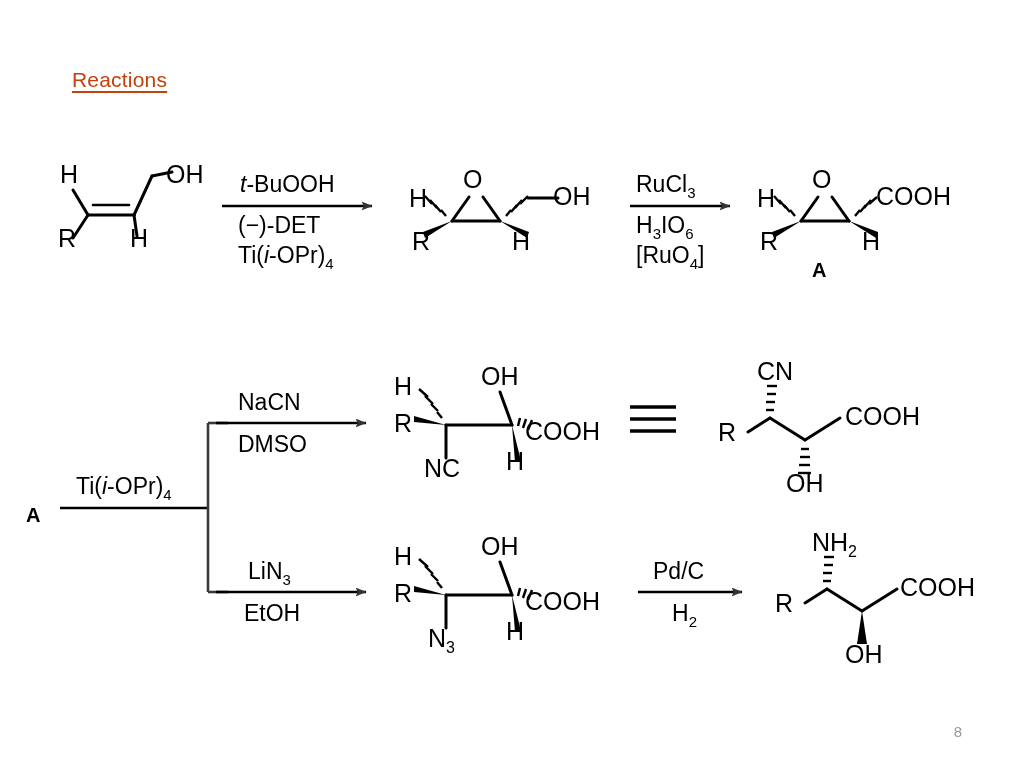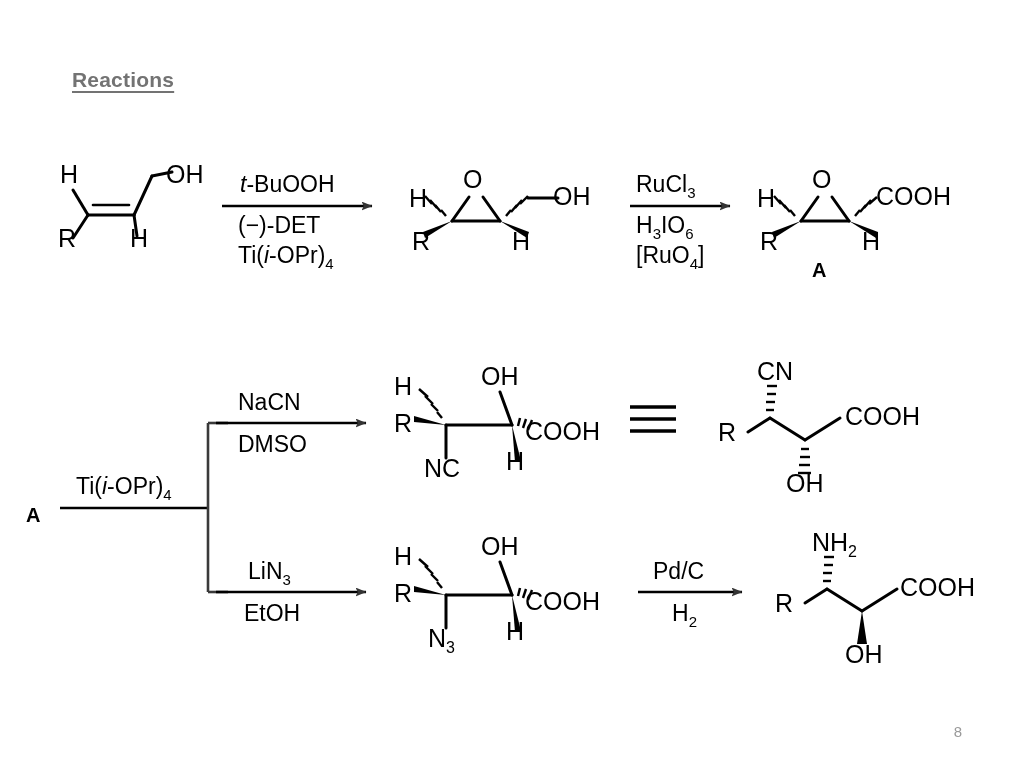--- a/index.html
+++ b/index.html
@@ -4,21 +4,21 @@
 <style>
   html,body{margin:0;padding:0;}
   body{
     width:1024px;height:768px;background:#ffffff;
     font-family:"Liberation Sans", sans-serif;
     position:relative;overflow:hidden;
   }
   #slide{position:absolute;inset:0;}
   .title{
     position:absolute;left:72px;top:68px;
-    font-size:21px;font-weight:bold;color:#737373;
+    font-size:21px;font-weight:normal;color:#c2410c;
     text-decoration:underline;text-underline-offset:4px;
     letter-spacing:.2px;
   }
   .pageno{
     position:absolute;right:62px;bottom:28px;
     font-size:15px;color:#9a9a9a;
   }
   svg{position:absolute;left:0;top:0;overflow:visible;}
   .scheme{position:absolute;left:0;top:0;width:1024px;height:768px;pointer-events:none;}
   text{font-family:"Liberation Sans", sans-serif;fill:#000;}

